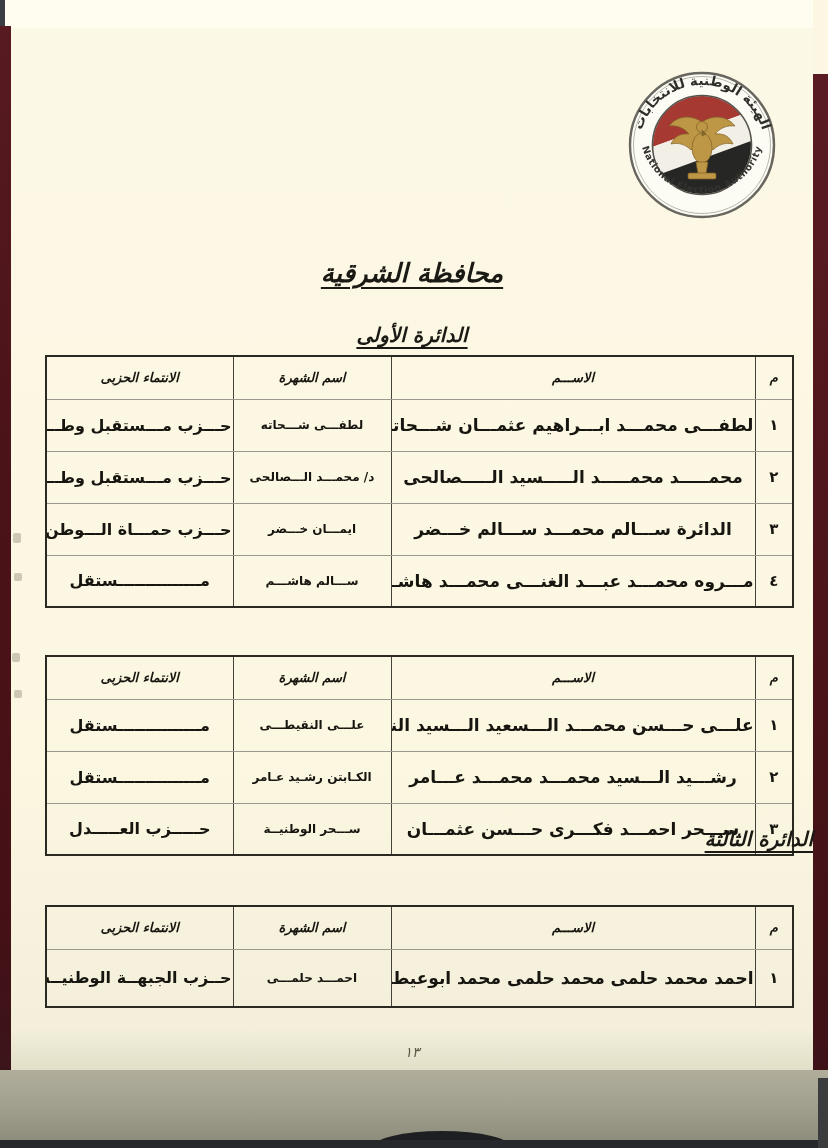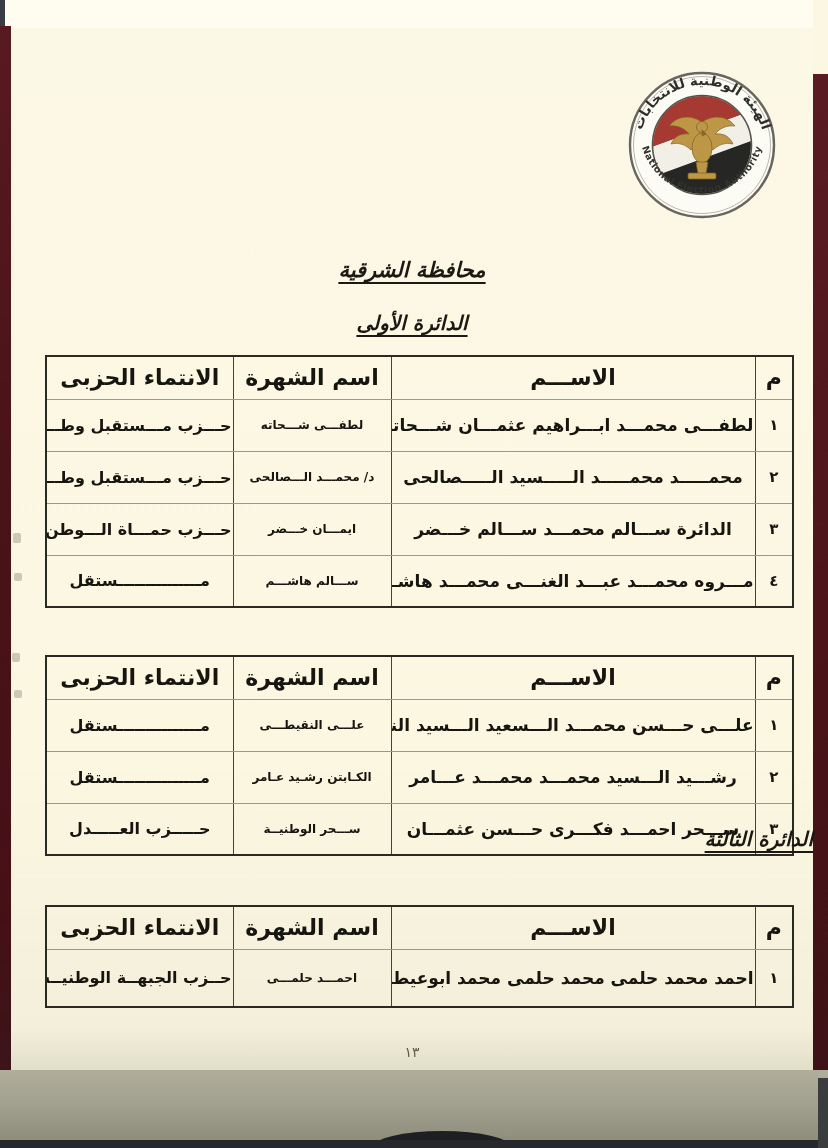--- a/index.html
+++ b/index.html
@@ -21,40 +21,40 @@
   .footer-dark-strip{position:absolute;left:0;top:1140px;width:828px;height:8px;background:#26282b;}
   .footer-hump{position:absolute;left:372px;top:1131px;width:140px;height:34px;border-radius:50%;background:#1d1f22;}
   .footer-right-dark{position:absolute;right:0;top:1078px;width:10px;height:70px;background:#3a3c3e;}
 
   
   .margin-mark{position:absolute;width:8px;background:rgba(95,92,72,.30);border-radius:2px;}
 
   
   .heading{position:absolute;left:0;width:100%;text-align:center;font-weight:bold;font-style:italic;
      color:#1b1913;text-decoration:underline;text-underline-offset:5px;text-decoration-thickness:1.6px;}
-  .h-gov{top:230px;font-size:21px;}
+  .h-gov{top:230px;font-size:26px;}
   .h-district{font-size:20px;}
-  .h-d1{top:283px;text-decoration:underline;} .h-d2{top:591px;} .h-d3{top:799px;text-align:right;}
+  .h-d1{top:295px;text-decoration:underline;} .h-d2{top:591px;} .h-d3{top:799px;text-align:right;}
 
   table.roster{position:absolute;left:34px;width:747px;border-collapse:collapse;table-layout:fixed;
      direction:rtl;border:2.6px solid #2b2a22;background:rgba(255,255,255,0.0);}
   .tbl1{top:327px;} .tbl2{top:627px;} .tbl3{top:877px;}
   .roster th,.roster td{border-left:1.7px solid #44423a;border-right:1.7px solid #44423a;
      border-top:1.4px solid #9b998d;border-bottom:1.4px solid #9b998d;
      white-space:nowrap;overflow:hidden;color:#17150f;}
-  .roster th{height:43px;font-size:22px;font-weight:bold;text-align:center;}
+  .roster th{height:43px;font-size:13px;font-weight:bold;font-style:italic;text-align:center;}
   .roster td{height:52px;font-weight:bold;text-align:center;}
   .tbl3 td{height:58px;}
   td.col-num{font-size:15px;}
   td.col-name{font-size:17px;}
   td.col-known{font-size:12px;}
   td.col-party{font-size:16px;}
 
   .page-num{position:absolute;left:0;top:1016px;width:100%;text-align:center;
-     font-size:14px;color:#45432f;opacity:.85;}
+     font-size:14px;color:#45432f;opacity:.85;font-style:italic;}
 
   .logo-box{position:absolute;left:616px;top:42px;width:150px;height:150px;}
 </style>
 </head>
 <body>
 
 <div class="viewport">
 
   <div class="top-strip"></div>
   <div class="corner-dark"></div>

